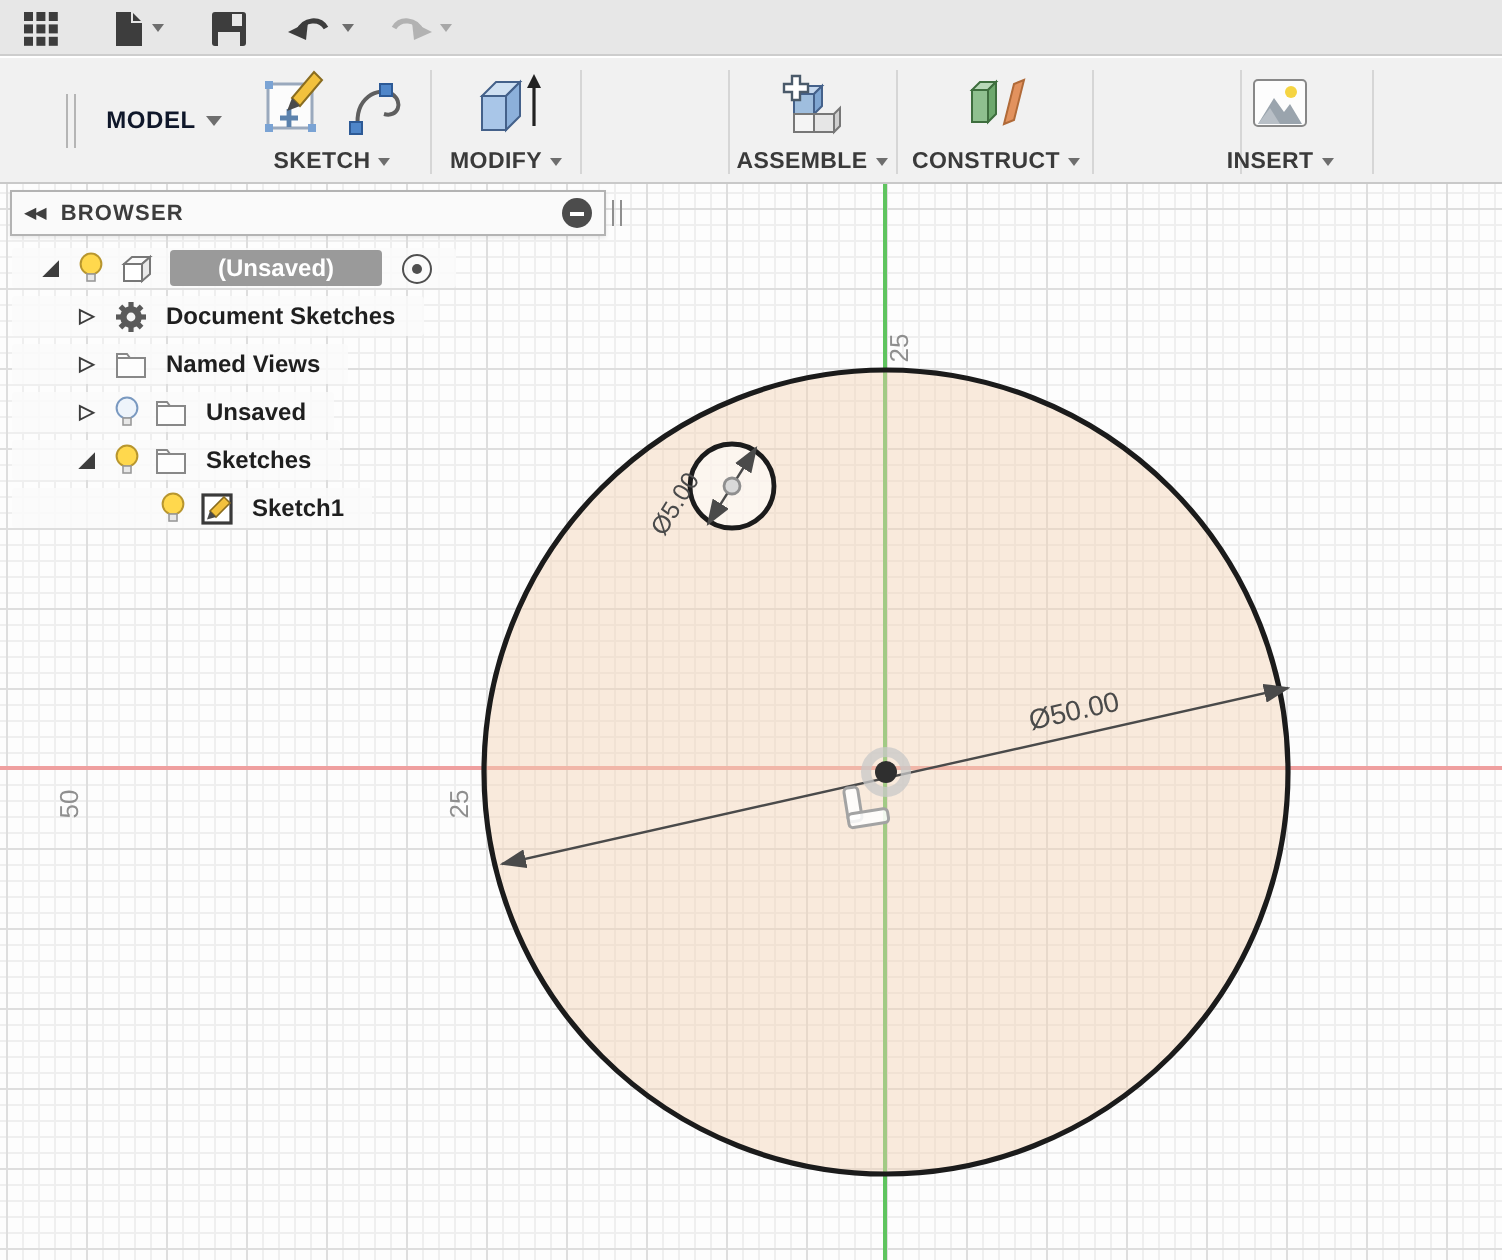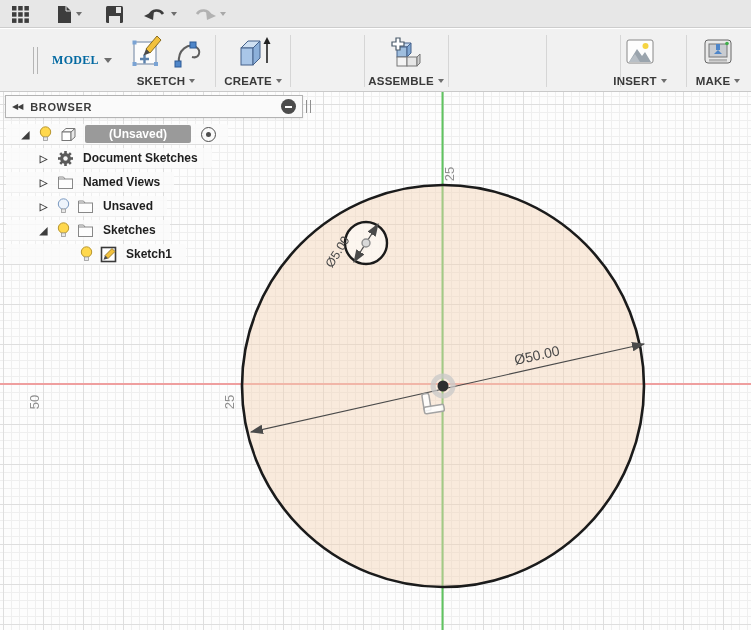--- a/index.html
+++ b/index.html
@@ -14,21 +14,21 @@
     border-right:4px solid transparent; border-top:5px solid #6e6e6e; display:inline-block; }
   .caret.sm { border-left-width:3px; border-right-width:3px; border-top-width:4px; }
 
   
   #ribbon { position:absolute; left:0; top:29px; width:751px; height:63px;
     background:#f1f1f1; border-bottom:1px solid #c9c9c9; }
   #ribbon-handle { position:absolute; left:33px; top:18px; width:5px; height:27px;
     border-left:1px solid #b5b5b5; border-right:1px solid #b5b5b5; }
   #workspace-switcher { position:absolute; left:42px; top:12px; width:80px; height:38px;
     display:flex; align-items:center; justify-content:center; gap:5px; cursor:pointer; }
-  #workspace-switcher span.lbl { font-size:12px; font-weight:700; color:#0369a1; letter-spacing:.3px;font-family:Liberation Serif, serif; }
+  #workspace-switcher span.lbl { font-size:12px; font-weight:700; color:#0f172a; letter-spacing:.3px; }
   .rb-group { position:absolute; top:2px; height:60px; display:flex; flex-direction:column;
     align-items:center; justify-content:space-between; padding-bottom:4px; }
   .rb-icons { display:flex; align-items:center; gap:6px; height:42px; }
   .rb-label { display:flex; align-items:center; gap:4px; font-size:11.5px; font-weight:600;
     color:#3a3a3a; letter-spacing:.2px; }
   .rb-div { position:absolute; top:6px; height:52px; width:1px; background:#d6d6d6; }
 
   
   #canvas { position:absolute; left:0; top:92px; width:751px; height:538px;
     background-color:#fdfdfd;
@@ -151,21 +151,21 @@
     <div class="rb-icons">
       <svg width="40" height="36">
         <polygon points="8,14 15,7 27,7 20,14" fill="#cfe0f2" stroke="#44618a"></polygon>
         <rect x="8" y="14" width="12" height="17" fill="#a9c6e8" stroke="#44618a"></rect>
         <polygon points="20,14 27,7 27,24 20,31" fill="#8cb0da" stroke="#44618a"></polygon>
         <line x1="34" y1="29" x2="34" y2="9" stroke="#222" stroke-width="1.6"></line>
         <polygon points="34,3 30.5,10 37.5,10" fill="#222"></polygon>
       </svg>
     </div>
     <div class="rb-label">
-      <span>CREATE</span>
+      <span>MODIFY</span>
         <span class="caret sm"></span>
     </div>
   </div>
   <div class="rb-div" style="left:290px"></div>
 
   <div class="rb-div" style="left:364px"></div>
 
   <div class="rb-group" style="left:366px; width:80px">
     <div class="rb-icons">
       <svg width="36" height="36">
@@ -178,56 +178,54 @@
         <path d="M4,8 h4 v-4 h4 v4 h4 v4 h-4 v4 h-4 v-4 h-4 z" fill="#fff" stroke="#4a5a6a" stroke-width="1.2"></path>
       </svg>
     </div>
     <div class="rb-label">
       <span>ASSEMBLE</span>
         <span class="caret sm"></span>
     </div>
   </div>
   <div class="rb-div" style="left:448px"></div>
 
+  <div class="rb-group" style="left:450px; width:96px">
+    <div class="rb-icons">
+      <svg width="38" height="36">
+        <polygon points="7,11 11,7 19,7 15,11" fill="#b8d8b8" stroke="#3e6e3e"></polygon>
+        <rect x="7" y="11" width="8" height="16" fill="#8fc08f" stroke="#3e6e3e"></rect>
+        <polygon points="15,11 19,7 19,23 15,27" fill="#6da86d" stroke="#3e6e3e"></polygon>
+        <polygon points="23,28 28,8 33,6 28,26" fill="#e2925e" stroke="#b06a38"></polygon>
+      </svg>
+    </div>
+    <div class="rb-label">
+      <span>CONSTRUCT</span>
+        <span class="caret sm"></span>
+    </div>
+  </div>
   <div class="rb-div" style="left:546px"></div>
 
   <div class="rb-div" style="left:620px"></div>
 
   <div class="rb-group" style="left:608px; width:64px">
     <div class="rb-icons">
       <svg width="34" height="32">
         <rect x="4" y="4" width="26" height="23" rx="2" fill="#fdfdfd" stroke="#888"></rect>
         <circle cx="22.5" cy="10" r="3" fill="#f5d442"></circle>
         <polygon points="6,26 14,13 19,20 22,16 28,26" fill="#9aa4ad"></polygon>
         <polygon points="6,26 12,18 17,26" fill="#b8bfc6"></polygon>
       </svg>
     </div>
     <div class="rb-label">
       <span>INSERT</span>
         <span class="caret sm"></span>
     </div>
   </div>
   <div class="rb-div" style="left:686px"></div>
 
-  <div class="rb-group" style="left:688px; width:60px">
-    <div class="rb-icons">
-      <svg width="34" height="32">
-        <rect x="4" y="4" width="26" height="23" rx="3" fill="#e9e9e9" stroke="#666"></rect>
-        <rect x="8" y="8" width="18" height="13" fill="#c9ccd1" stroke="#777"></rect>
-        <rect x="15" y="8" width="4" height="6" fill="#4f86c9"></rect>
-        <polygon points="13,18 21,18 17,14" fill="#4f86c9"></polygon>
-        <circle cx="26" cy="7.5" r="1.8" fill="#3fae4a"></circle>
-        <rect x="8" y="23" width="18" height="2.5" fill="#b5b5b5"></rect>
-      </svg>
-    </div>
-    <div class="rb-label">
-      <span>MAKE</span>
-        <span class="caret sm"></span>
-    </div>
-  </div>
 </div>
 
 <div id="canvas">
   <svg id="sketch-svg" width="751" height="538">
     <defs>
       <marker id="arr" markerWidth="11" markerHeight="8" refX="10" refY="4" orient="auto-start-reverse">
         <path d="M0,0 L11,4 L0,8 z" fill="#4a4a4a"></path>
       </marker>
     </defs>
 

